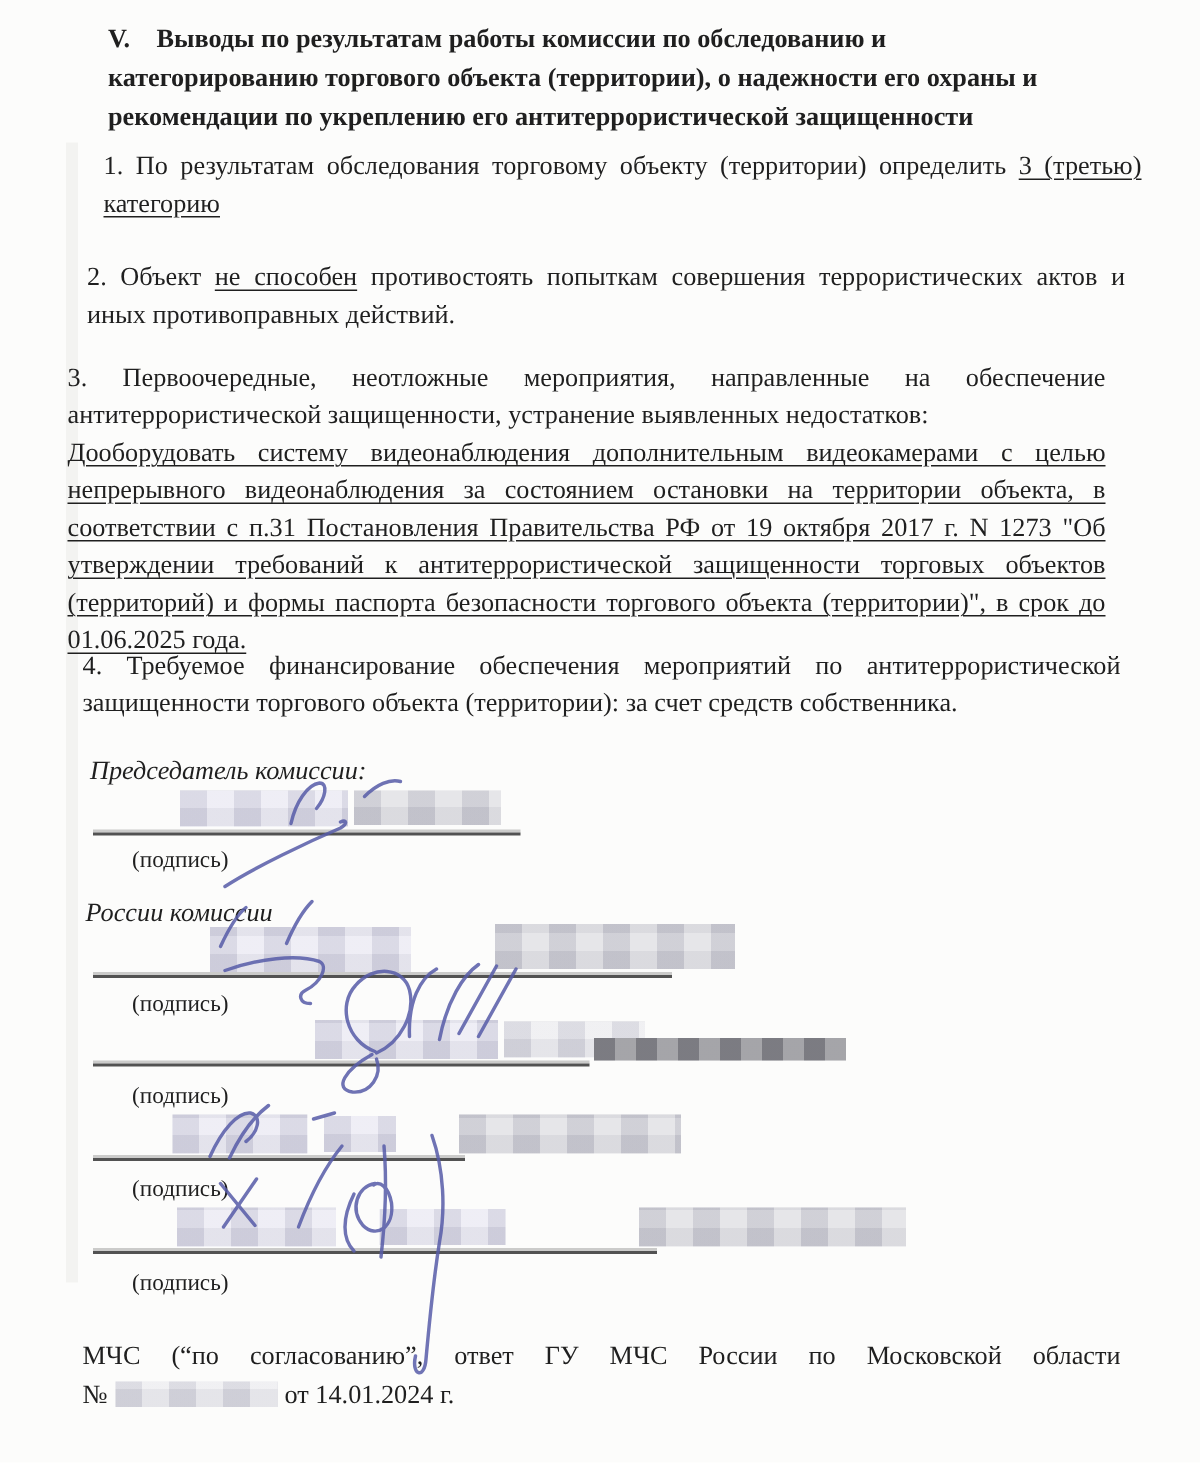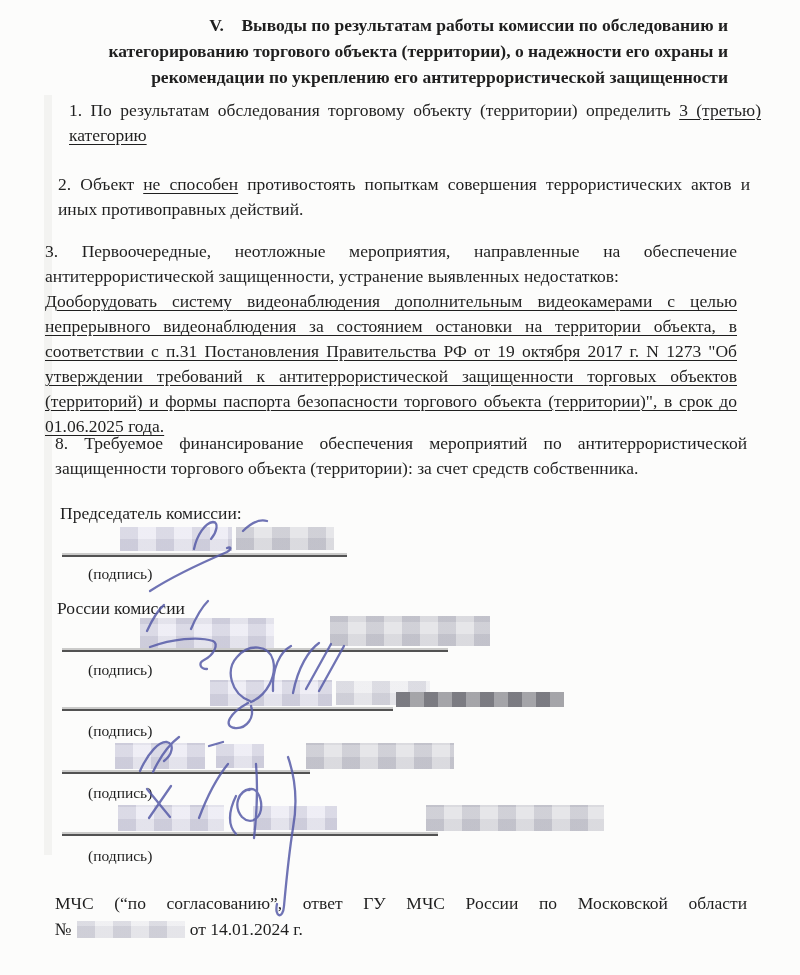--- a/index.html
+++ b/index.html
@@ -3,25 +3,25 @@
 <meta charset="utf-8">
 <style>
   html,body { margin:0; padding:0; background:#ffffff; }
   .page {
     position:relative; width:800px; height:975px; margin:0 auto;
     background:#fcfcfb; overflow:hidden;
     font-family:"Liberation Serif","DejaVu Serif",serif;
     color:#1f1f1f;
   }
   .block { position:absolute; }
-  .title { font-weight:bold; font-size:17.5px; line-height:26px; text-align:right; }
+  .title { font-weight:bold; font-size:17.5px; line-height:26px; text-align:left; }
   .para  { font-size:17.5px; line-height:25px; text-align:justify; }
   .u     { text-decoration:underline; text-decoration-thickness:1.4px; text-underline-offset:3px; }
   .u-block { text-decoration:underline; text-decoration-thickness:1.4px; text-underline-offset:3px; }
-  .label { font-size:17.5px; line-height:22px; }
+  .label { font-size:17.5px; line-height:22px;font-style:italic; }
   .caption { font-size:15.5px; line-height:18px;margin-left:28px; }
   .sig-line { position:absolute; height:2px; background:#525252;
               box-shadow:0 -2px 0 rgba(90,90,90,.30); }
   
   .px {
     position:absolute;
     background-color:#e6e6eb;
     background-image:
       repeating-linear-gradient(90deg, rgba(125,125,150,.13) 0 18px, rgba(255,255,255,.28) 18px 36px),
       repeating-linear-gradient(0deg,  rgba(120,120,140,.10) 0 12px, rgba(255,255,255,.18) 12px 24px);
@@ -52,21 +52,21 @@
 
   <div class="block para" style="left:58px; top:172px; width:692px;">
     <span>2. Объект </span><span class="u">не способен</span><span> противостоять попыткам совершения террористических актов и иных противоправных действий.</span>
   </div>
 
   <div class="block para" style="left:45px; top:239px; width:692px;">
     <div>3. Первоочередные, неотложные мероприятия, направленные на обеспечение антитеррористической защищенности, устранение выявленных недостатков:</div>
     <div class="u-block">Дооборудовать систему видеонаблюдения дополнительным видеокамерами с целью непрерывного видеонаблюдения за состоянием остановки на территории объекта, в соответствии с п.31  Постановления Правительства РФ от 19 октября 2017 г. N 1273 "Об утверждении требований к антитеррористической защищенности торговых объектов (территорий) и формы паспорта безопасности торгового объекта (территории)", в срок до 01.06.2025 года.</div>
   </div>
 
-  <div class="block para" style="left:55px; top:431px; width:692px;">8. Требуемое финансирование обеспечения мероприятий по антитеррористической защищенности торгового объекта (территории): за счет средств собственника.</div>
+  <div class="block para" style="left:55px; top:431px; width:692px;">4. Требуемое финансирование обеспечения мероприятий по антитеррористической защищенности торгового объекта (территории): за счет средств собственника.</div>
 
   <div class="block label" style="left:60px; top:502px;">Председатель комиссии:</div>
   <div class="px lav" style="left:120px; top:527px; width:112px; height:24px;"></div>
   <div class="px gray" style="left:236px; top:527px; width:98px;  height:23px;"></div>
   <div class="sig-line" style="left:62px; top:555px; width:285px;"></div>
   <div class="block caption" style="left:60px; top:565px;">(подпись)</div>
 
   <div class="block label" style="left:57px; top:597px;">России комиссии</div>
 
   <div class="px lav" style="left:140px; top:618px; width:134px; height:30px;"></div>

